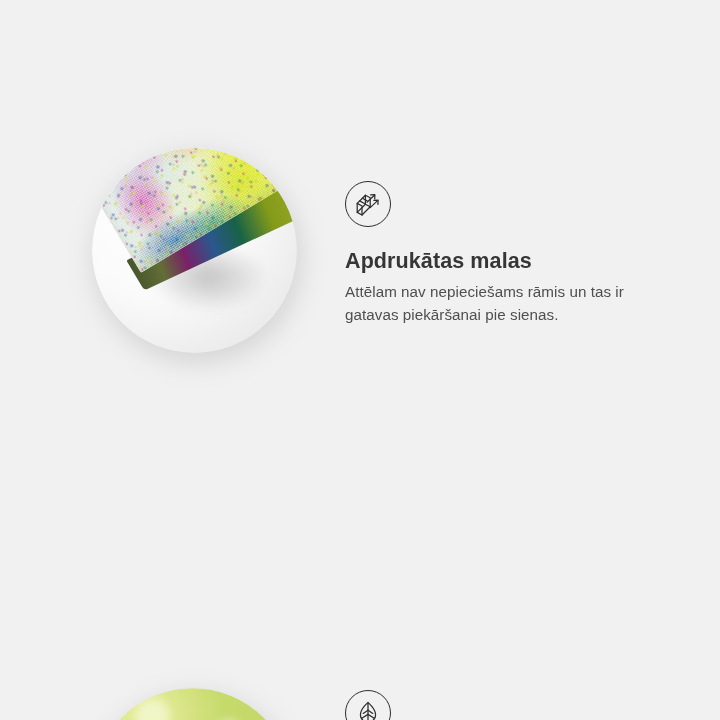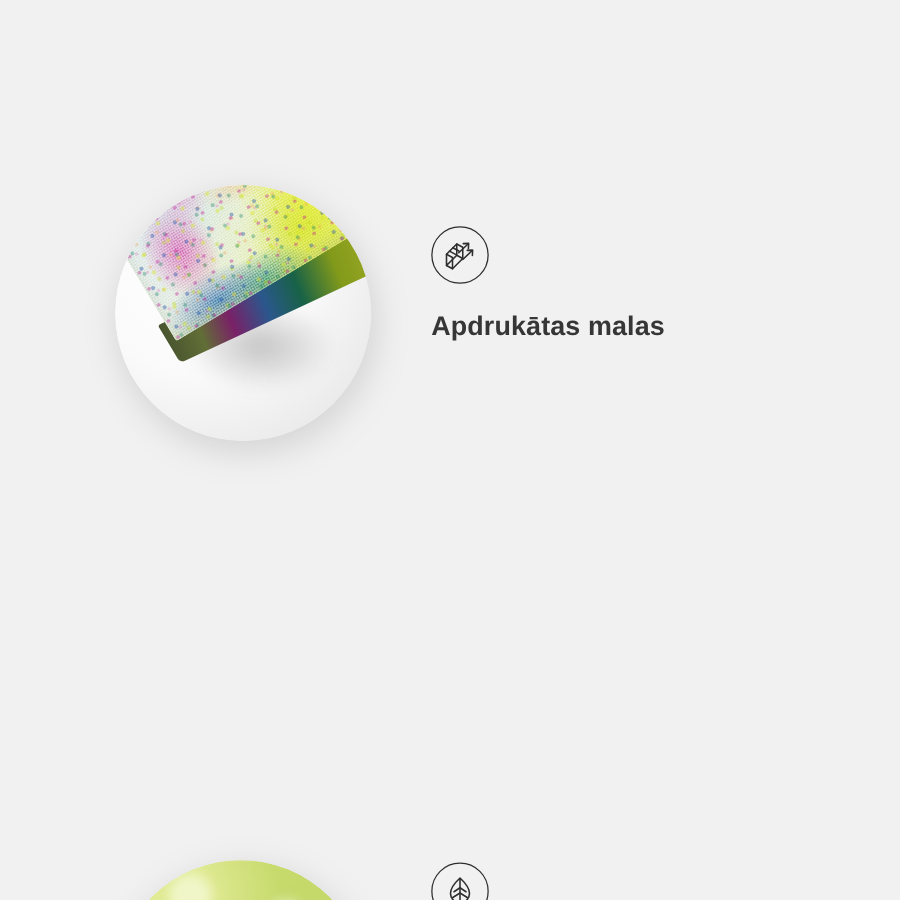--- a/index.html
+++ b/index.html
@@ -214,20 +214,21 @@
 
           <path d="M13.0 12.2 L20.4 5.2"></path>
           <path d="M16.6 4.9 L20.9 4.7 L20.7 9.0"></path>
           <path d="M16.2 17.6 L23.6 10.6"></path>
           <path d="M19.8 10.3 L24.1 10.1 L23.9 14.4"></path>
         </svg>
       </div>
 
       <h2 class="feature-title">Apdrukātas malas</h2>
 
+      <p class="feature-desc">Attēlam nav nepieciešams rāmis un tas ir gatavas piekāršanai pie sienas.</p>
     </div>
   </section>
 
   <section class="feature" id="feature-eco">
 
     <figure class="photo-circle" id="photo-wood-chips">
       <div class="photo-inner">
         <div class="eco-bg"></div>
         <div class="eco-bokeh"></div>
 

